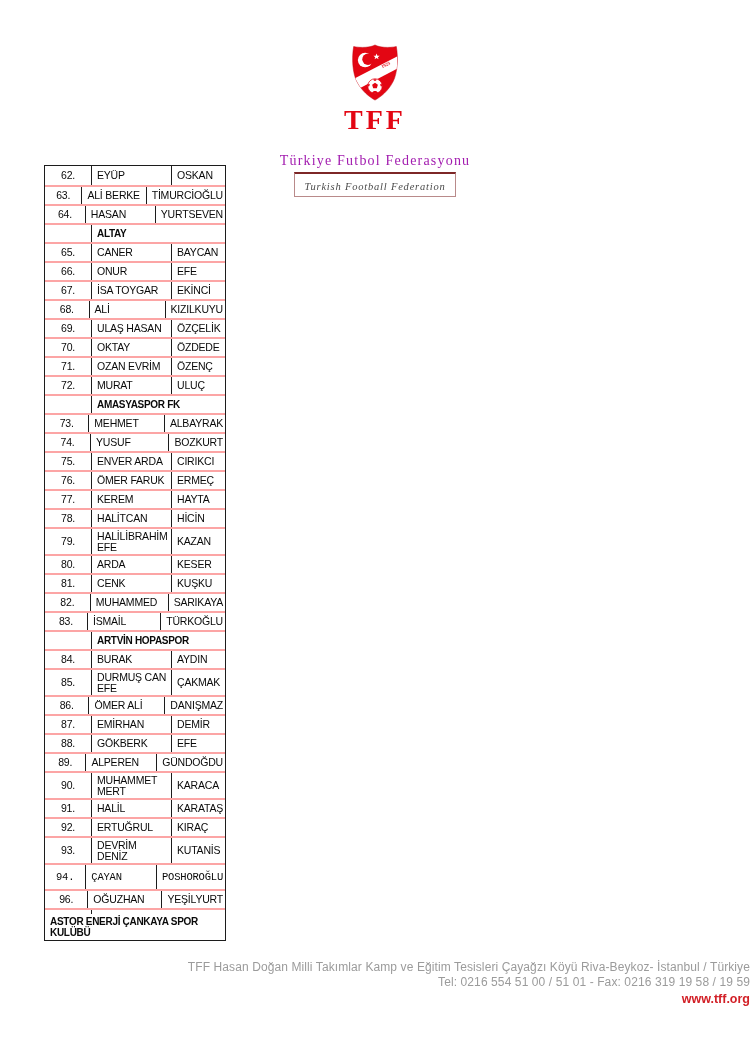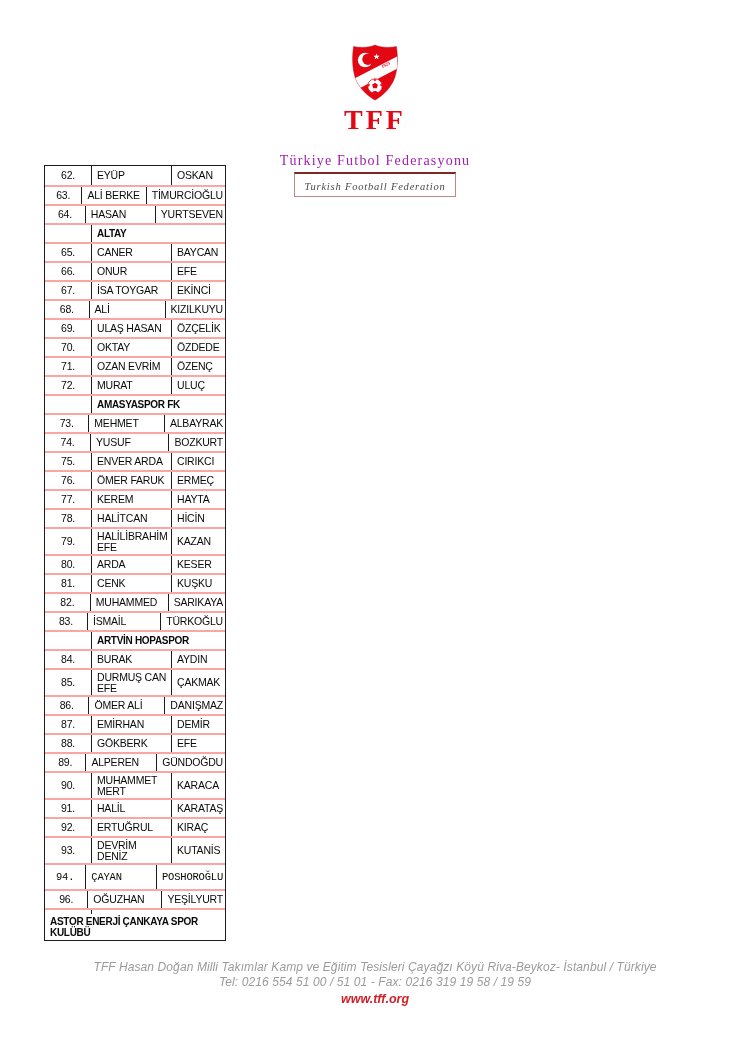--- a/index.html
+++ b/index.html
@@ -44,21 +44,21 @@
   .trow.tall { min-height:26px;font-family:Liberation Mono, monospace; }
   .trow.club-row { min-height:19px; }
   .trow.club-row.two-line { min-height:28px;flex-direction:column; }
   .tcell { display:flex; align-items:center; line-height:10.5px; padding:2px 2px 2px 5px; }
   .c-no   { width:47px; border-right:1px solid #1c1c1c; justify-content:center; padding:2px 1px; text-align:center; }
   .c-first{ width:80px; border-right:1px solid #1c1c1c; }
   .c-last { flex:1; }
   .c-merge{ flex:1; font-weight:bold; font-size:10px; letter-spacing:-0.3px; line-height:11px; }
 
   
-  .footer { position:absolute; left:0; right:0; top:960px; text-align:center;font-style:italic; }
+  .footer { position:absolute; left:0; right:0; top:960px; text-align:right; }
   .footer-line {
     font-size:12px; line-height:14.5px; color:#9b9b9b; letter-spacing:0.1px;
   }
   .footer-site {
     margin-top:3px; font-size:12.5px; font-weight:bold; color:var(--site_red);
   }
 </style>
 </head>
 <body>
 

